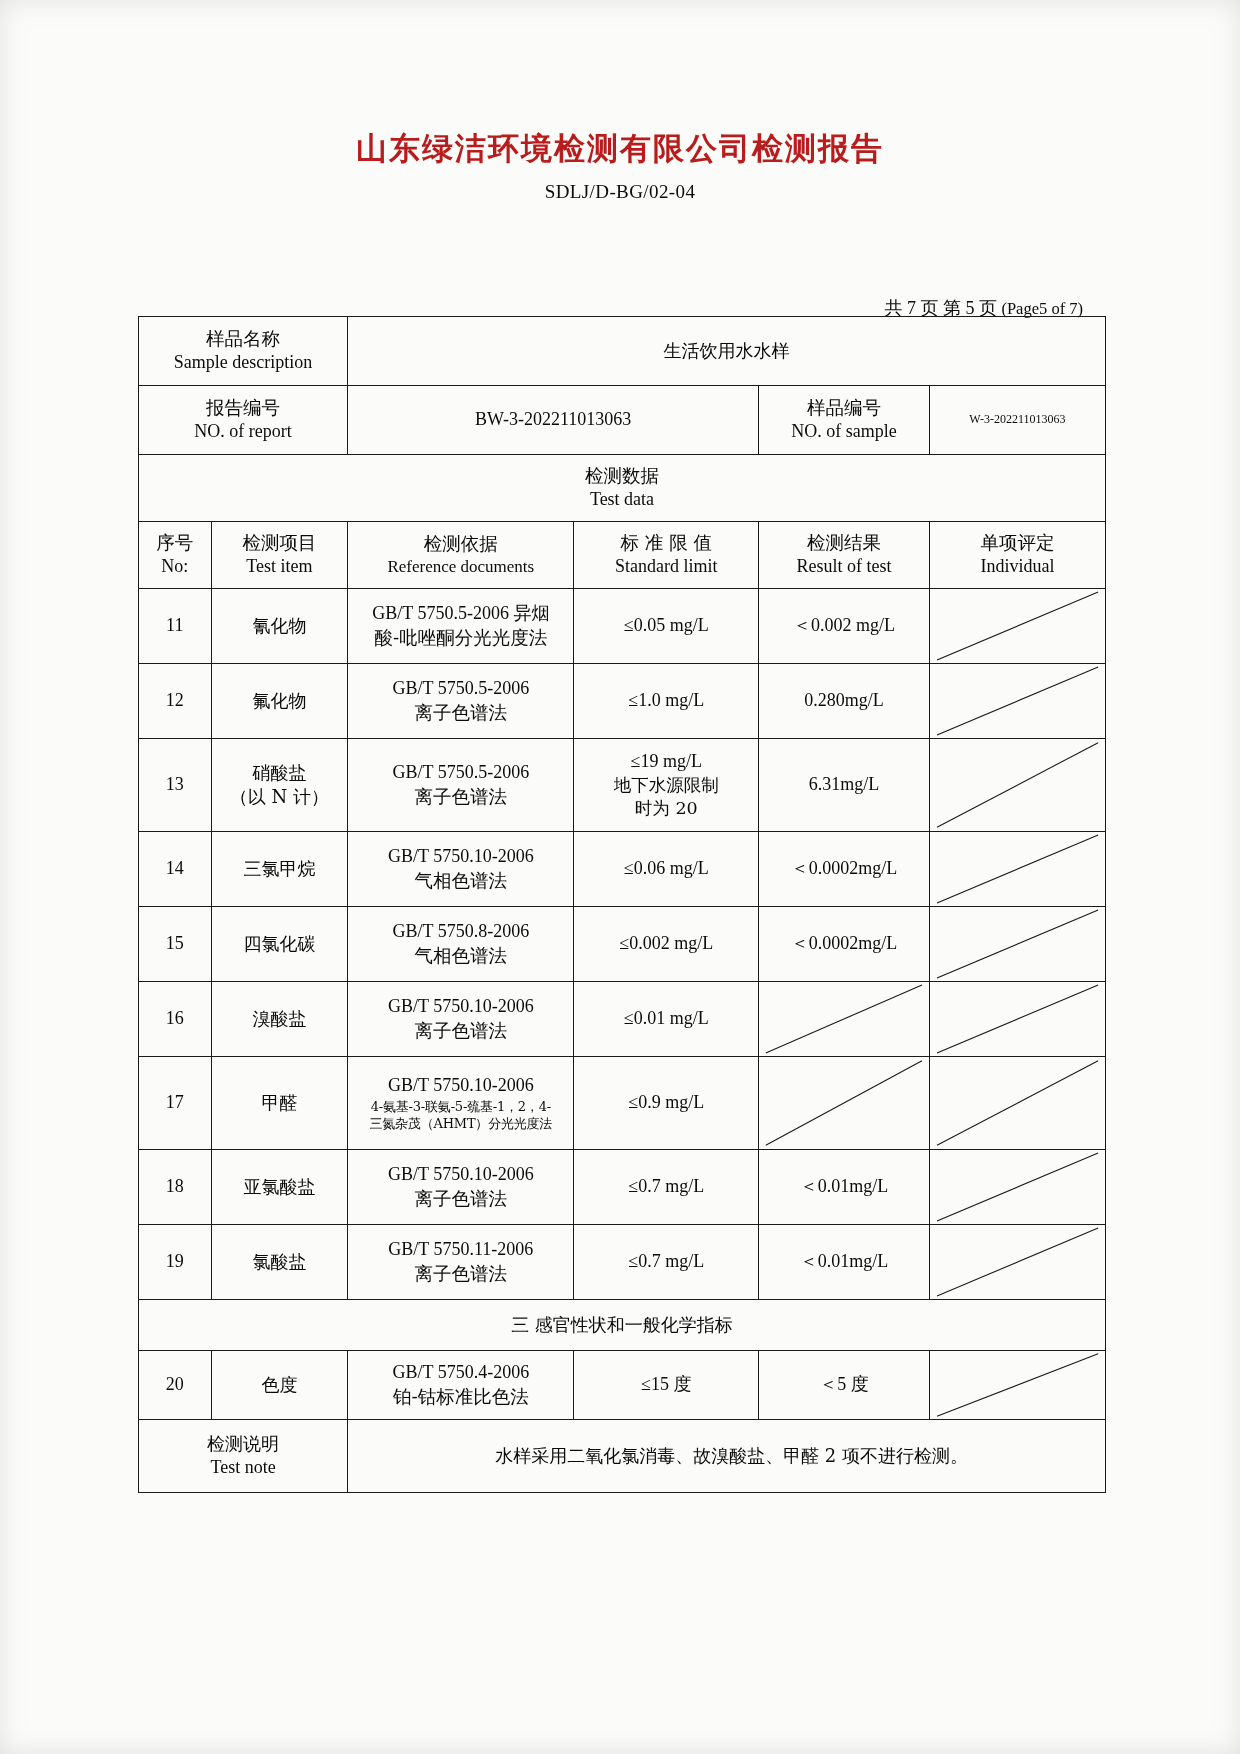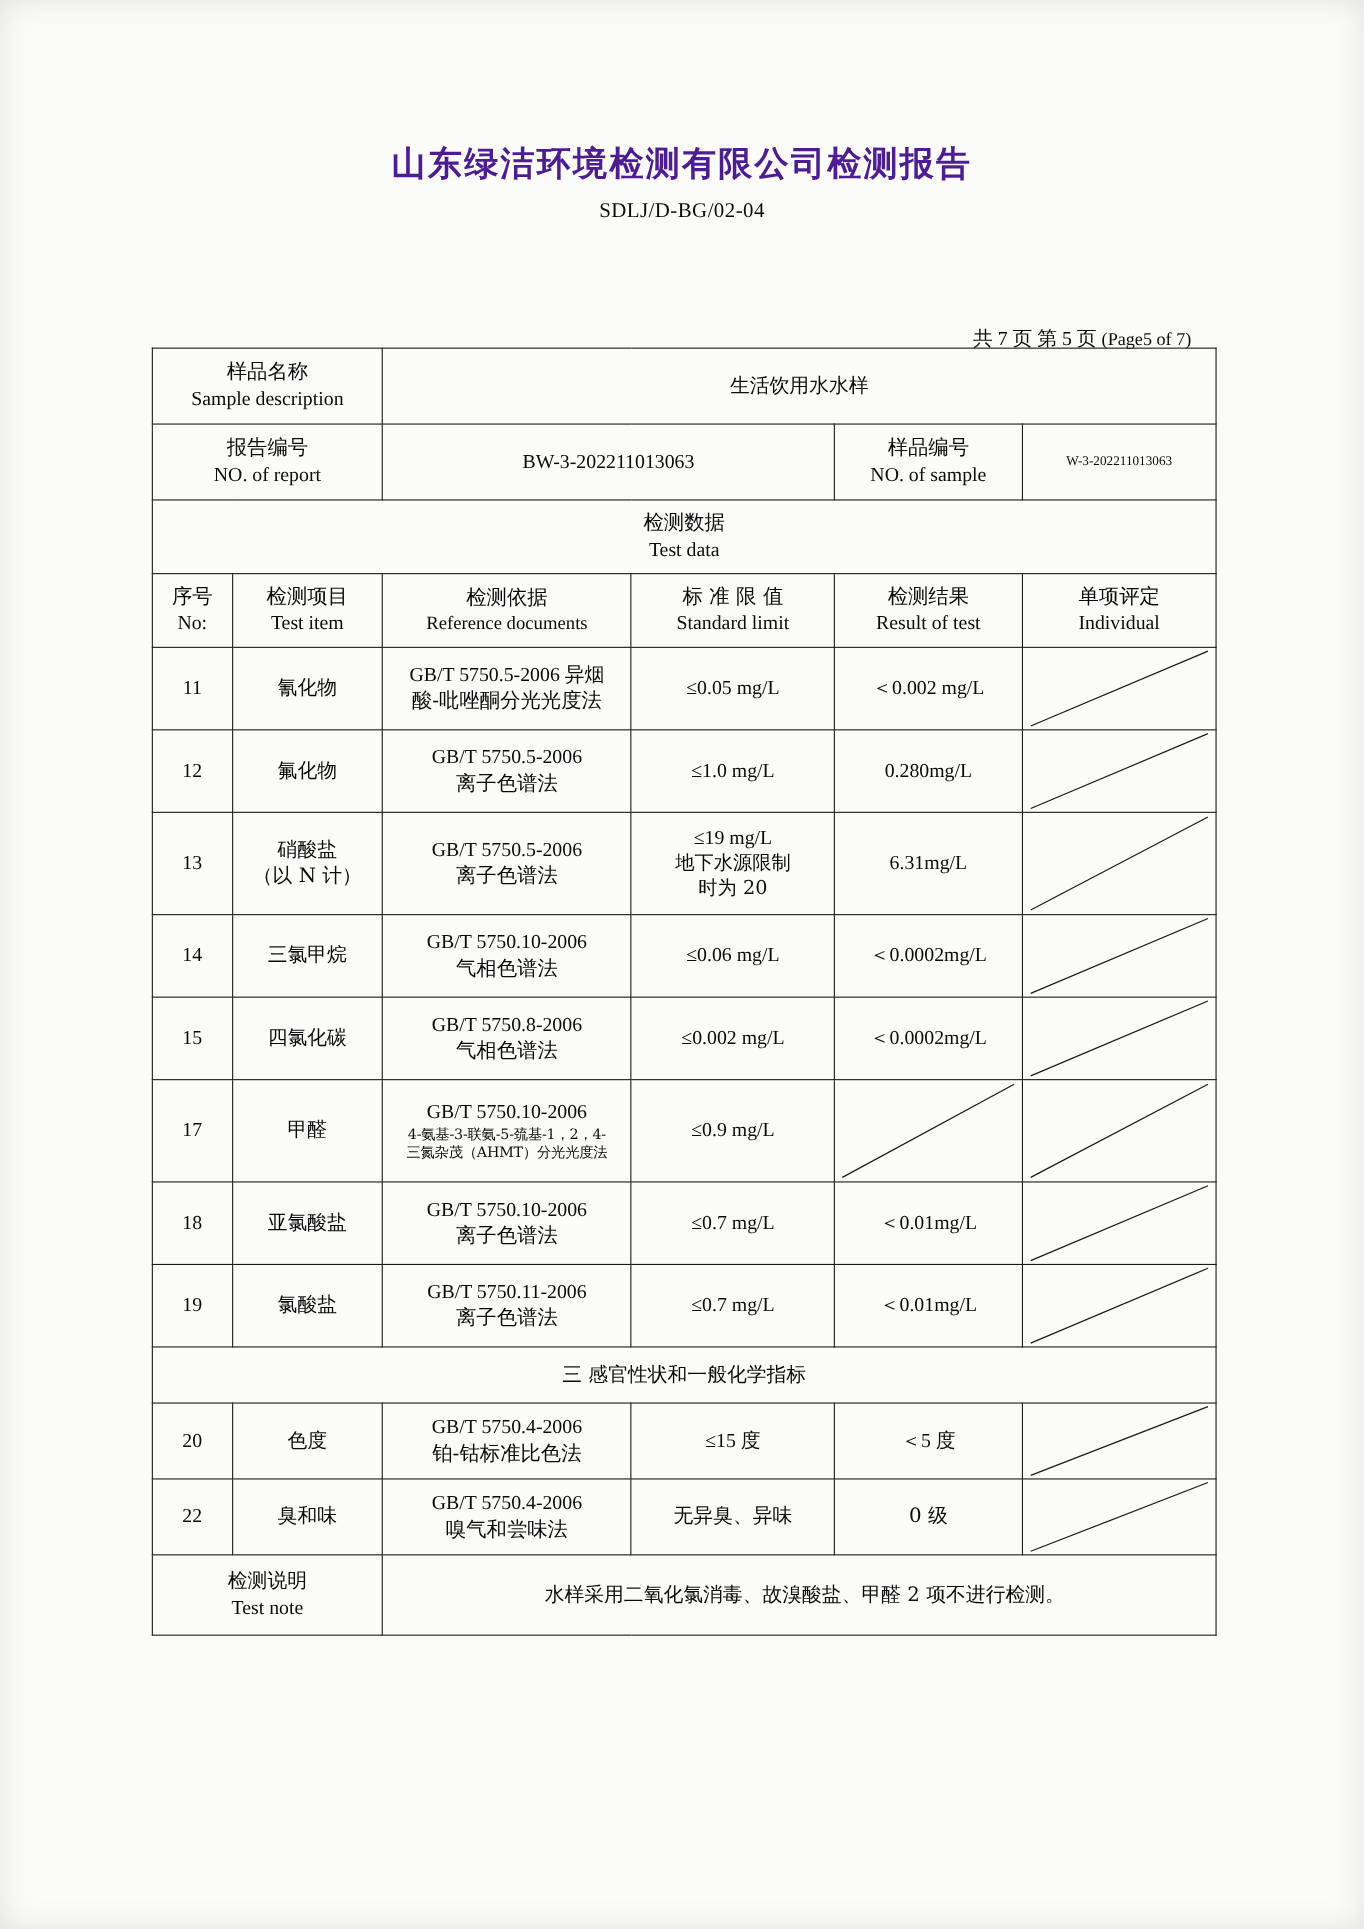--- a/index.html
+++ b/index.html
@@ -33,21 +33,21 @@
 
   .header {
     text-align: center;
     padding-top: 128px;
   }
   .title-cn {
     font-family: "DejaVu Serif", serif;
     font-size: 31px;
     font-weight: 700;
     letter-spacing: 2px;
-    color: #4c1d95;
+    color: #b91c1c;
   }
   .title-en {
     font-family: "Liberation Serif", serif;
     font-size: 22.5px;
     font-weight: 700;
     letter-spacing: 0.6px;
     margin-top: 18px;
     color: #111;
   }
   .doc-code {
@@ -286,20 +286,39 @@
         </td>
         <td class="r-lim">≤0.002 mg/L</td>
         <td class="r-res">＜0.0002mg/L</td>
         <td class="slash">
           <svg class="diag" viewBox="0 0 100 100" preserveAspectRatio="none">
               <line x1="4" y1="96" x2="96" y2="4" stroke="#1a1a1a" stroke-width="1.1" vector-effect="non-scaling-stroke"></line>
             </svg>
         </td>
       </tr>
 
+      <tr>
+        <td class="r-num" style="height:68px">16</td>
+        <td class="r-item">溴酸盐</td>
+        <td class="r-ref">
+          <div>GB/T 5750.10-2006</div>
+          <div class="cnline">离子色谱法</div>
+        </td>
+        <td class="r-lim">≤0.01 mg/L</td>
+        <td class="slash">
+          <svg class="diag" viewBox="0 0 100 100" preserveAspectRatio="none">
+              <line x1="4" y1="96" x2="96" y2="4" stroke="#1a1a1a" stroke-width="1.1" vector-effect="non-scaling-stroke"></line>
+            </svg>
+        </td>
+        <td class="slash">
+          <svg class="diag" viewBox="0 0 100 100" preserveAspectRatio="none">
+              <line x1="4" y1="96" x2="96" y2="4" stroke="#1a1a1a" stroke-width="1.1" vector-effect="non-scaling-stroke"></line>
+            </svg>
+        </td>
+      </tr>
 
       <tr>
         <td class="r-num" style="height:86px">17</td>
         <td class="r-item">甲醛</td>
         <td class="r-ref">
           <div>GB/T 5750.10-2006</div>
           <div class="tiny">4-氨基-3-联氨-5-巯基-1，2，4-</div>
           <div class="tiny">三氮杂茂（AHMT）分光光度法</div>
         </td>
         <td class="r-lim">≤0.9 mg/L</td>
@@ -361,35 +380,20 @@
         <td class="r-lim">≤15 度</td>
         <td class="r-res">＜5 度</td>
         <td class="slash">
           <svg class="diag" viewBox="0 0 100 100" preserveAspectRatio="none">
               <line x1="4" y1="96" x2="96" y2="4" stroke="#1a1a1a" stroke-width="1.1" vector-effect="non-scaling-stroke"></line>
             </svg>
         </td>
       </tr>
 
 
-      <tr>
-        <td class="r-num" style="height:62px">22</td>
-        <td class="r-item">臭和味</td>
-        <td class="r-ref">
-          <div>GB/T 5750.4-2006</div>
-          <div class="cnline">嗅气和尝味法</div>
-        </td>
-        <td class="r-lim cn">无异臭、异味</td>
-        <td class="r-res cn">0 级</td>
-        <td class="slash">
-          <svg class="diag" viewBox="0 0 100 100" preserveAspectRatio="none">
-              <line x1="4" y1="96" x2="96" y2="4" stroke="#1a1a1a" stroke-width="1.1" vector-effect="non-scaling-stroke"></line>
-            </svg>
-        </td>
-      </tr>
 
       <tr>
         <td colspan="2" class="note-label two-line" style="height:66px">
           <div>检测说明</div>
           <div class="en">Test note</div>
         </td>
         <td colspan="4" class="note-text">水样采用二氧化氯消毒、故溴酸盐、甲醛 2 项不进行检测。</td>
       </tr>
     </tbody>
   </table>

